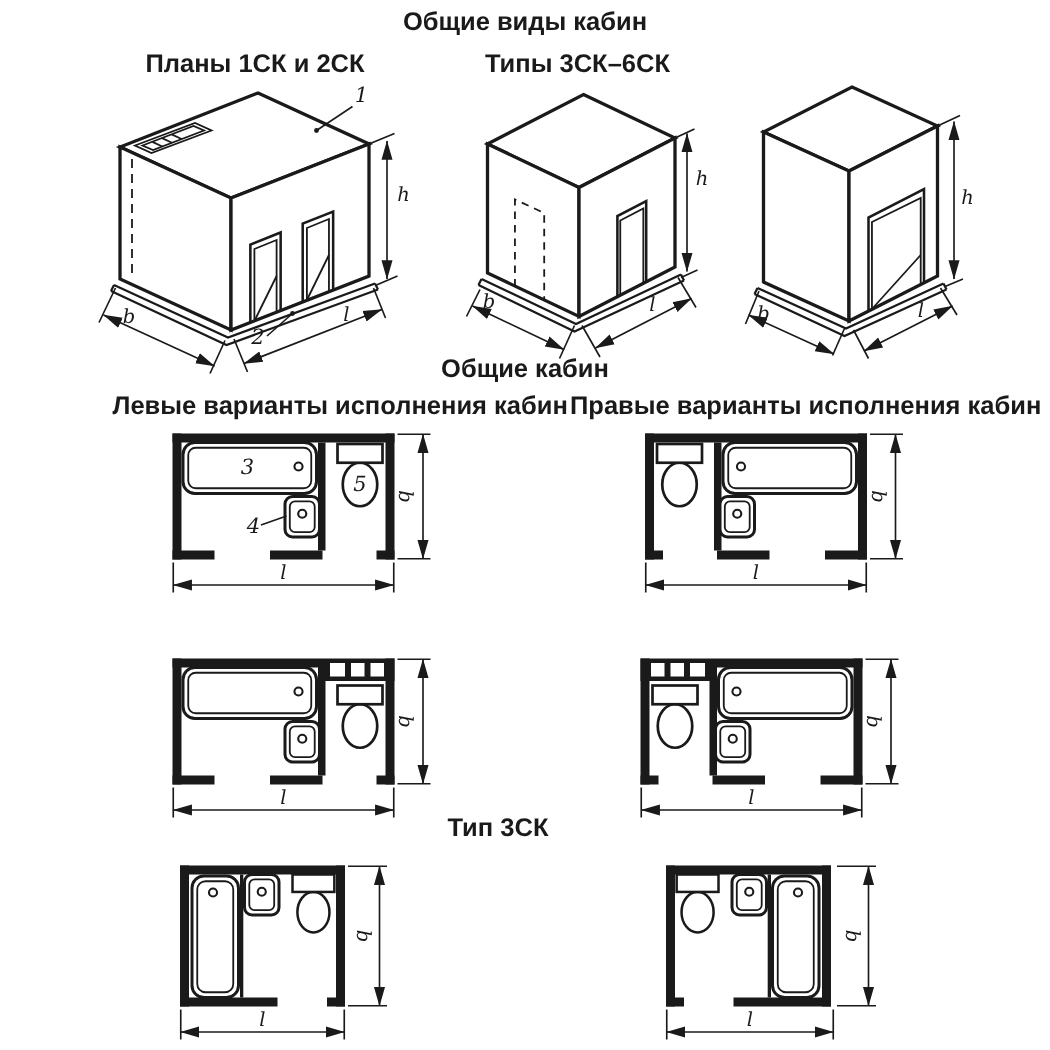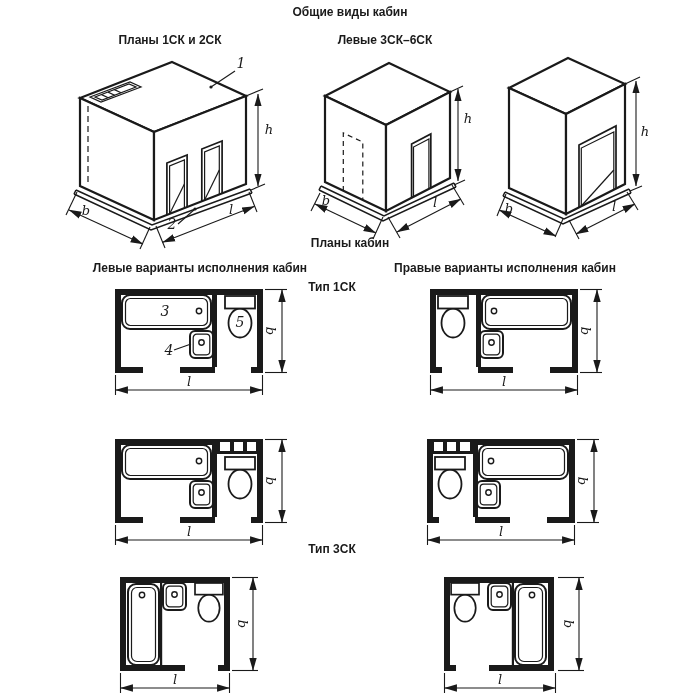--- a/index.html
+++ b/index.html
@@ -1,18 +1,18 @@
 <!DOCTYPE html>
 <html><head>
 <meta charset="utf-8">
 <style>
   html,body{margin:0;padding:0;background:#fff;}
   #page{position:relative;width:700px;height:700px;background:#ffffff;overflow:hidden;
         font-family:"Liberation Sans",sans-serif;color:#1a1a1a;}
-  .t{position:absolute;font-size:12px;font-weight:bold;text-align:center;white-space:nowrap;}
+  .t{position:absolute;font-size:17px;font-weight:bold;text-align:center;white-space:nowrap;}
   svg{position:absolute;overflow:visible;}
   .dim{font:italic 13px "DejaVu Serif",serif;fill:#1a1a1a;}
   .co{font:italic 14px "DejaVu Serif",serif;fill:#1a1a1a;}
   .ln{stroke:#1a1a1a;stroke-width:1.1;fill:none;}
   .face{stroke:#1a1a1a;stroke-width:2.2;fill:#fff;stroke-linejoin:miter;}
   .thin{stroke:#1a1a1a;stroke-width:1.2;fill:none;}
   .door{stroke:#1a1a1a;stroke-width:1.7;fill:none;}
   .slab{stroke:#1a1a1a;stroke-width:1.5;fill:none;}
 </style>
 </head>
@@ -42,21 +42,21 @@
       </g>
       <g id="toilet-d">
         <ellipse cx="15" cy="27" rx="11.5" ry="14.5" fill="#fff" stroke="#1a1a1a" stroke-width="1.8"></ellipse>
         <rect x="0" y="0" width="30" height="12.5" fill="#fff" stroke="#1a1a1a" stroke-width="1.8"></rect>
       </g>
     </defs>
   </svg>
 
   <div class="t" style="left:0;right:0;top:5px">Общие виды кабин</div>
   <div class="t" style="left:70px;width:200px;top:33px">Планы 1СК и 2СК</div>
-  <div class="t" style="left:300px;width:170px;top:33px">Левые 3СК–6СК</div>
+  <div class="t" style="left:300px;width:170px;top:33px">Типы 3СК–6СК</div>
 
   <svg style="left:50px;top:52px" width="235" height="200" viewBox="0 0 235 200">
     <g>
       <polyline class="slab" points="26,138 102,173 200,137"></polyline>
       <polyline class="slab" points="24,142 101,178 202,141"></polyline>
       <line class="slab" x1="26" y1="138" x2="24" y2="142"></line>
       <line class="slab" x1="200" y1="137" x2="202" y2="141"></line>
       <polygon class="face" points="122,10 196,44 104,80 30,46"></polygon>
       <polygon class="face" points="30,46 104,80 104,168 30,134"></polygon>
       <polygon class="face" points="104,80 196,44 196,132 104,168"></polygon>
@@ -174,24 +174,23 @@
       <text class="dim" x="136" y="159" text-anchor="middle">l</text>
     </g>
     <g>
       <line class="ln" x1="28" y1="142" x2="19" y2="164"></line>
       <line class="ln" x1="85" y1="167" x2="77" y2="185"></line>
       <line class="ln" x1="21" y1="158" x2="78" y2="184" marker-start="url(#arw)" marker-end="url(#arw)"></line>
       <text class="dim" x="31" y="161" text-anchor="middle">b</text>
     </g>
   </svg>
 
-  <div class="t" style="left:0;right:0;top:236px">Планы кабин</div>
+  <div class="t" style="left:0;right:0;top:236px">Общие кабин</div>
   <div class="t" style="left:75px;width:250px;top:261px">Левые варианты исполнения кабин</div>
   <div class="t" style="left:380px;width:250px;top:261px">Правые варианты исполнения кабин</div>
-  <div class="t" style="left:252px;width:160px;top:280px">Тип 1СК</div>
   <div class="t" style="left:252px;width:160px;top:542px">Тип 3СК</div>
 
   <svg style="left:113px;top:287px" width="190" height="115" viewBox="0 0 190 115">
     <g id="plan1-int">
       <rect x="2" y="2" width="6" height="84" fill="#1a1a1a"></rect>
       <rect x="2" y="2" width="148" height="6" fill="#1a1a1a"></rect>
       <rect x="144" y="2" width="6" height="84" fill="#1a1a1a"></rect>
       <rect x="2" y="80" width="28" height="6" fill="#1a1a1a"></rect>
       <rect x="67" y="80" width="35" height="6" fill="#1a1a1a"></rect>
       <rect x="138" y="80" width="12" height="6" fill="#1a1a1a"></rect>

